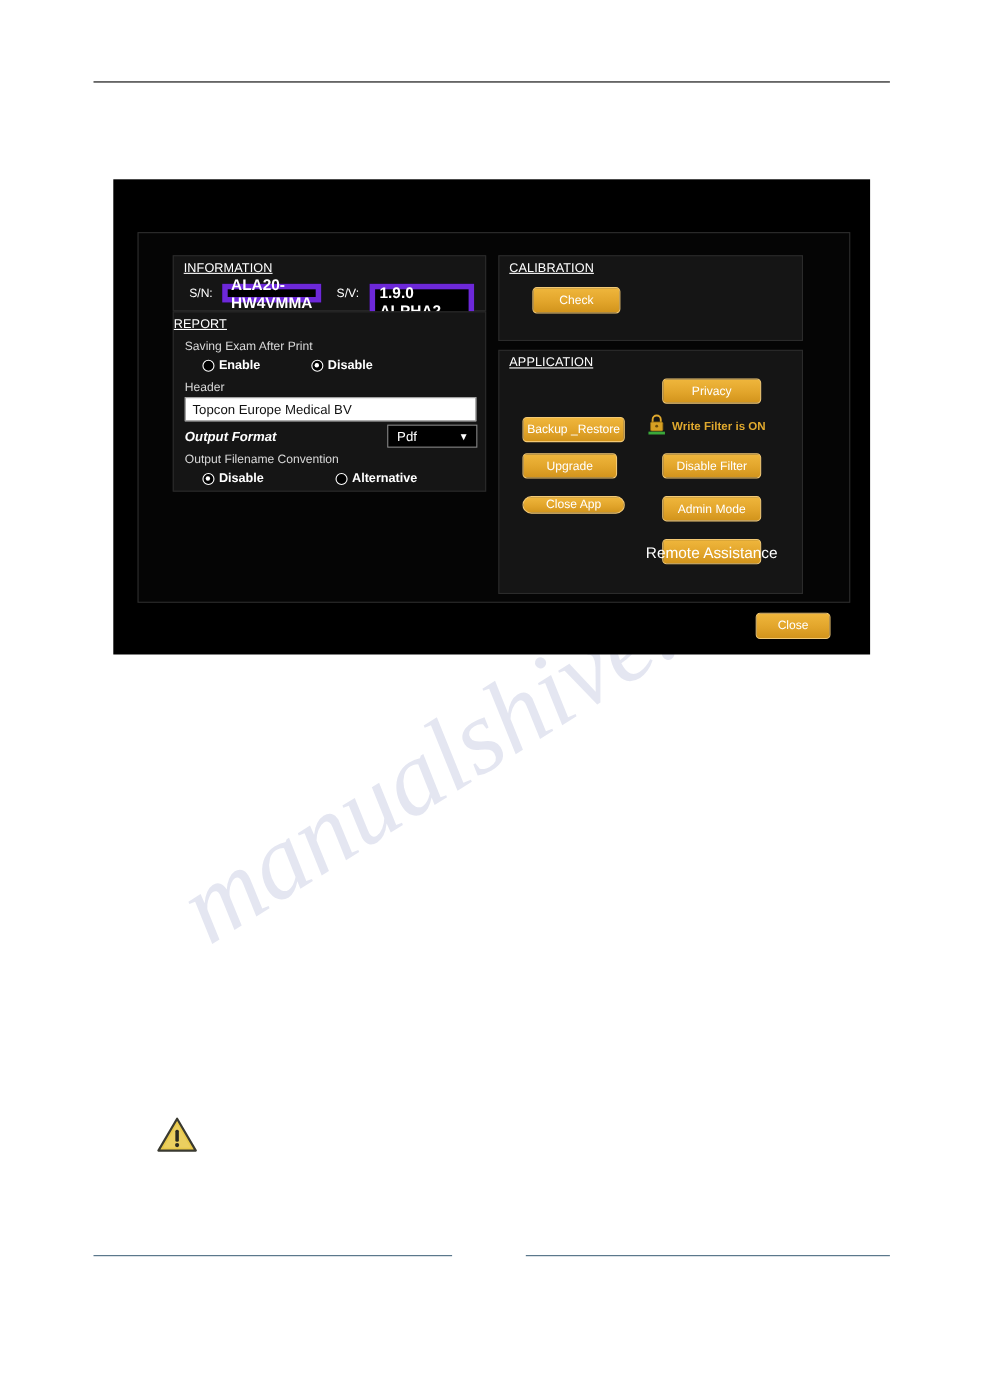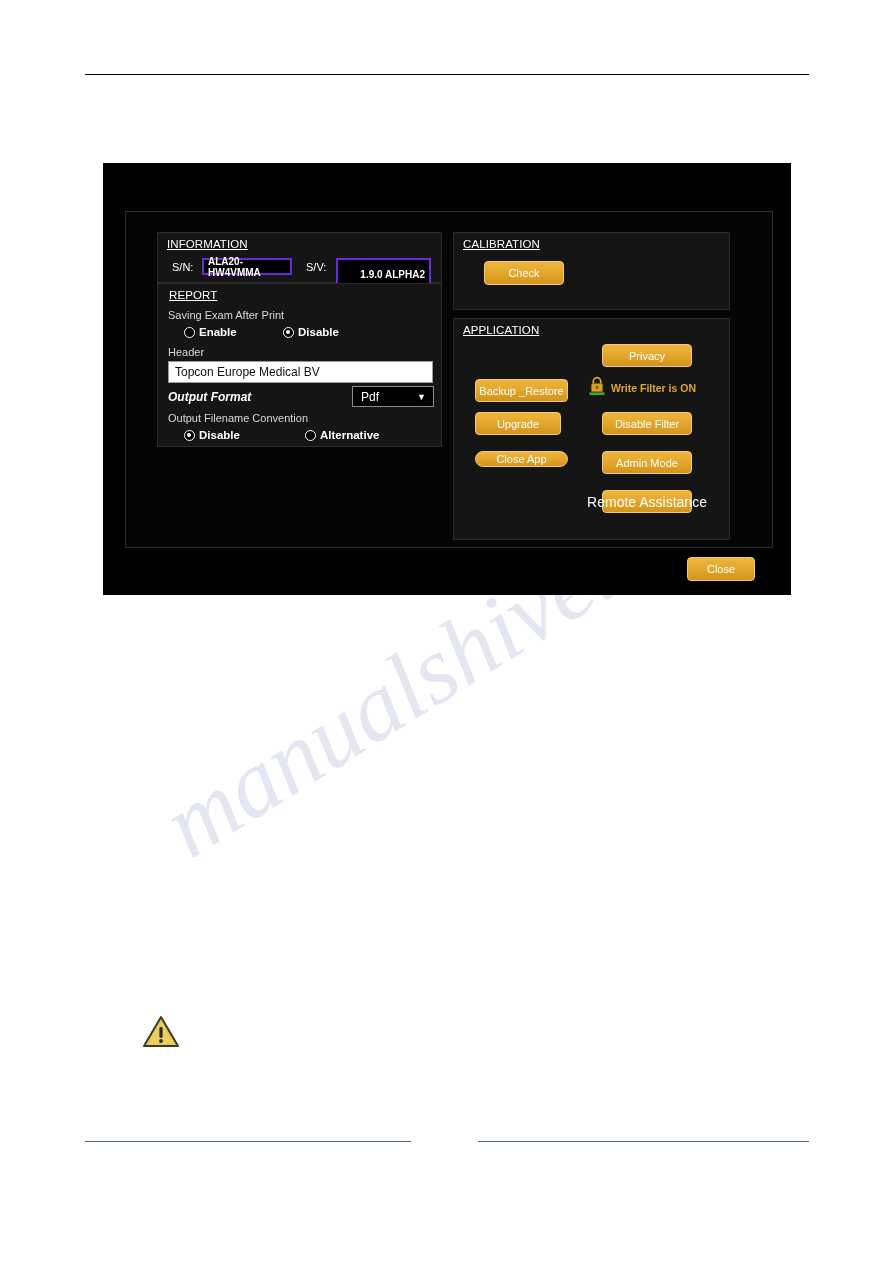--- a/index.html
+++ b/index.html
@@ -150,23 +150,23 @@
     font-size: 11px;
     color: #d8d8d8;
     white-space: nowrap;
   }
   .lbl-bright { color: #ffffff; }
 
   
   .value-box {
     position: absolute;
     background: #000000;
-    border: 2px solid #6d28d9;
-    box-sizing: border-box;
-    font-size: 10px;
+    border: 5px solid #6d28d9;
+    box-sizing: border-box;
+    font-size: 14px;
     font-weight: bold;
     color: #ffffff;
     display: flex;
     align-items: center;
     padding: 0 4px;
   }
   .value-box.center { justify-content: center; }
   .value-box.right  { justify-content: flex-end; }
 
   
@@ -320,21 +320,21 @@
 
     <div class="group grp-information">
       <div class="group-title" style="left:9px; top:5px;">INFORMATION</div>
       <div class="lbl lbl-bright" style="left:14px; top:28px;">S/N:</div>
       <div class="value-box center" style="left:44px; top:25px; width:90px; height:17px;">ALA20-HW4VMMA</div>
       <div class="lbl lbl-bright" style="left:148px; top:28px;">S/V:</div>
       <div class="value-box right" style="left:178px; top:25px; width:95px; height:32px;">1.9.0 ALPHA2</div>
     </div>
 
     <div class="group grp-report">
-      <div class="group-title" style="left:11px; top:5px;">REPORT</div>
+      <div class="group-title" style="left:0; top:5px;">REPORT</div>
 
       <div class="lbl" style="left:10px; top:25px;">Saving Exam After Print</div>
 
       <div class="radio-row" style="left:26px; top:42px;">
         <span class="radio"></span>
         <span class="radio-label">Enable</span>
       </div>
       <div class="radio-row" style="left:125px; top:42px;">
         <span class="radio checked"></span>
         <span class="radio-label">Disable</span>

